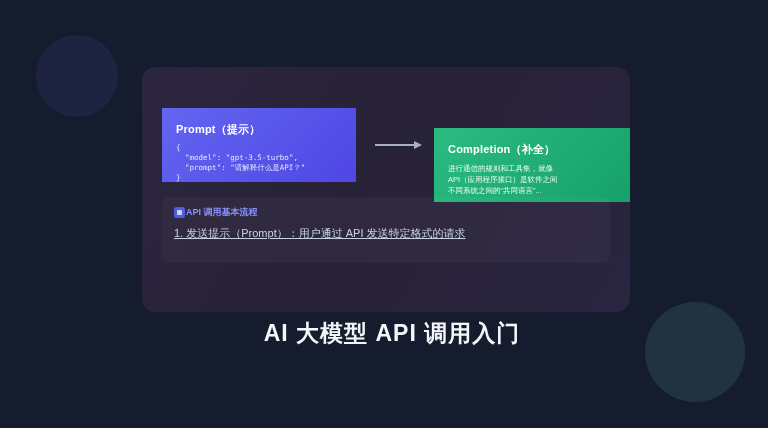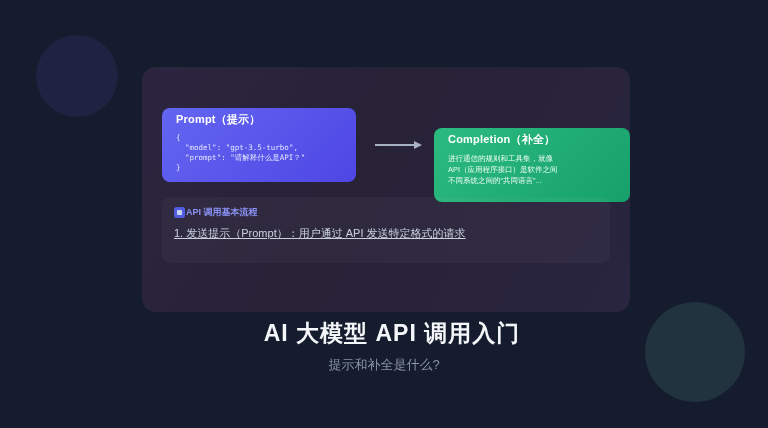--- a/index.html
+++ b/index.html
@@ -28,23 +28,23 @@
   
   .panel {
     position: absolute; left: 142px; top: 67px;
     width: 488px; height: 245px;
     border-radius: 14px;
     background: linear-gradient(120deg, #2c2540 0%, #272236 45%, #2a2540 100%);
   }
   
   .mini-card {
     position: absolute; top: 41px; height: 74px;
-    border-radius: 8px;
+    border-radius: 0;
     box-sizing: border-box;
-    padding: 4px 14px;
+    padding: 14px 14px;
     overflow: hidden;
   }
   .prompt-card {
     left: 20px; width: 194px;
     background: linear-gradient(135deg, #6366f1 0%, #4f46e5 100%);
   }
   .completion-card {
     left: 292px; width: 196px;
     background: linear-gradient(135deg, #2bbb81 0%, #17a06a 100%);
     margin-top: 20px;
@@ -163,17 +163,16 @@
             <i></i>
           </span>
         <span>API 调用基本流程</span>
       </div>
       <div class="flow-step">1. 发送提示（Prompt）：用户通过 API 发送特定格式的请求</div>
     </div>
 
   </div>
 
   <div class="big-title">AI 大模型 API 调用入门</div>
-  <div class="subtitle">提示和补全是什么?</div>
 
   <div class="badge">科普</div>
 
 </div>
 
 </body></html>

